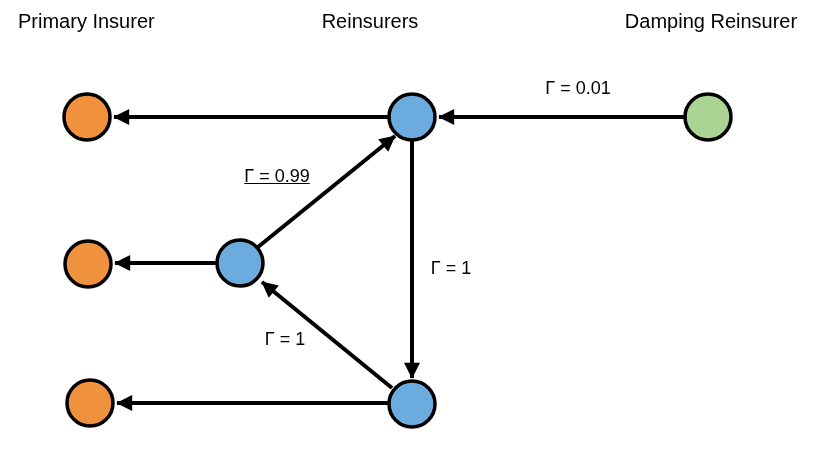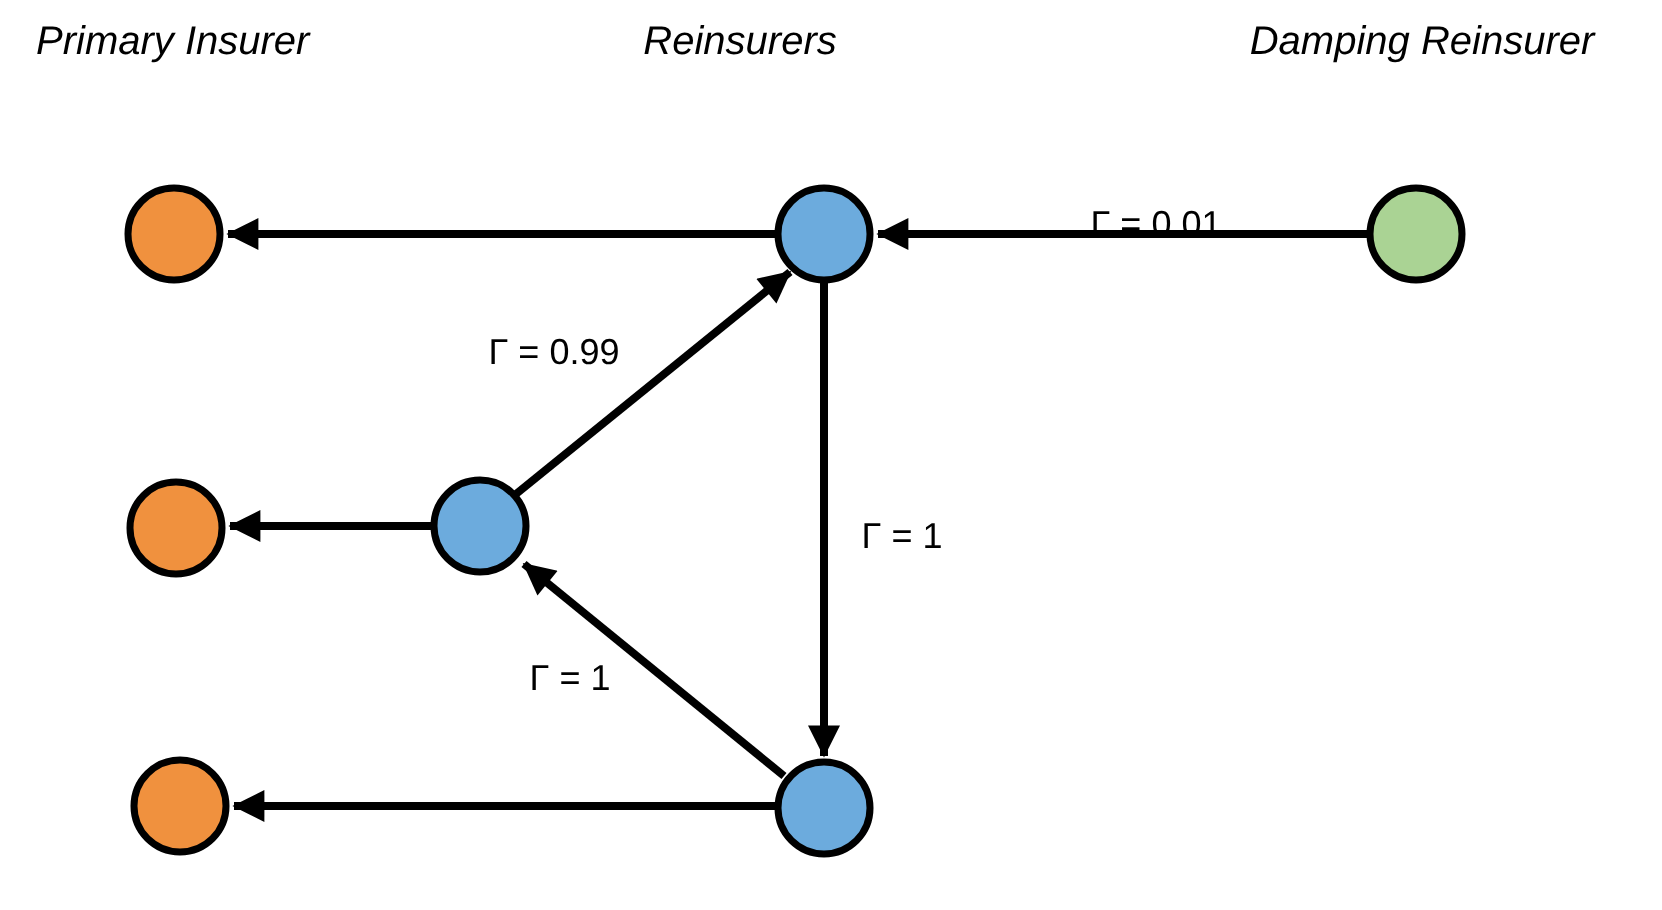--- a/index.html
+++ b/index.html
@@ -15,21 +15,20 @@
     font-family: "Liberation Sans", sans-serif;
     overflow: hidden;
   }
   .col-header {
     position: absolute;
     top: 9px;
     font-size: 20px;
     line-height: 24px;
     color: #000000;
     white-space: nowrap;
-    font-style: italic;
   }
   .hdr-primary   { left: 18px; }
   .hdr-reinsurers{ left: 370px; transform: translateX(-50%); text-align: right; }
   .hdr-damping   { left: 711px; transform: translateX(-50%); text-align: center; }
   #diagram-svg {
     position: absolute;
     left: 0;
     top: 0;
   }
   .edge-label {
@@ -66,18 +65,18 @@
       <circle cx="87" cy="117" r="23" fill="#F0913E" stroke="#000000" stroke-width="3.5"></circle>
       <circle cx="88" cy="264" r="23" fill="#F0913E" stroke="#000000" stroke-width="3.5"></circle>
       <circle cx="90" cy="403" r="23" fill="#F0913E" stroke="#000000" stroke-width="3.5"></circle>
       <circle cx="412" cy="117" r="23" fill="#6CABDD" stroke="#000000" stroke-width="3.5"></circle>
       <circle cx="240" cy="263" r="23" fill="#6CABDD" stroke="#000000" stroke-width="3.5"></circle>
       <circle cx="412" cy="404" r="23" fill="#6CABDD" stroke="#000000" stroke-width="3.5"></circle>
       <circle cx="708" cy="117" r="23" fill="#AAD394" stroke="#000000" stroke-width="3.5"></circle>
     </svg>
 
   <div id="edge-labels">
-      <div class="edge-label" style="left: 578px; top: 112px;">Γ = 0.01</div>
-      <div class="edge-label" style="left: 277px; top: 176px;">Γ = 0.99</div>
+      <div class="edge-label" style="left: 578px; top: 88px;">Γ = 0.01</div>
+      <div class="edge-label" style="left: 277px; top: 176px; text-decoration: underline;">Γ = 0.99</div>
       <div class="edge-label" style="left: 451px; top: 268px;">Γ = 1</div>
       <div class="edge-label" style="left: 285px; top: 339px;">Γ = 1</div>
     </div>
 </div>
 
 </body></html>

